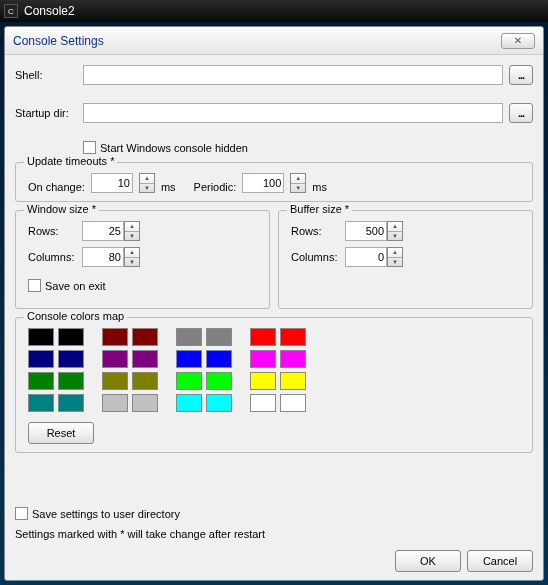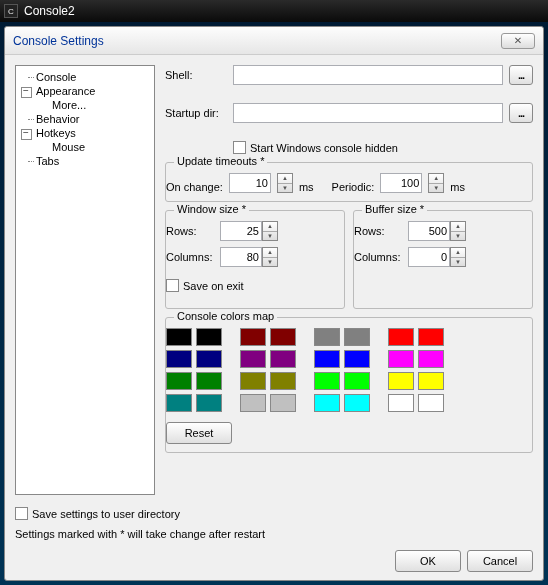--- a/index.html
+++ b/index.html
@@ -148,21 +148,21 @@
     margin-top: 12px;
   }
   .chk {
     width: 13px; height: 13px;
     border: 1px solid #888;
     background: #fff;
   }
   .group {
     border: 1px solid #bbb;
     border-radius: 3px;
-    padding: 10px 8px 8px 0;
+    padding: 10px 8px 8px 12px;
     margin-bottom: 8px;
     position: relative;
   }
   .group-label {
     position: absolute;
     top: -8px; left: 8px;
     background: #f0f0f0;
     padding: 0 3px;
     color: #000;
   }
@@ -251,29 +251,20 @@
   <span>Console2</span>
 </div>
 
 <div class="dialog">
   <div class="dialog-header">
     <span class="title">Console Settings</span>
     <div class="close-btn">✕</div>
   </div>
 
   <div class="dialog-body">
-    <div class="tree">
-      <div class="tree-item dotted selected">Console</div>
-      <div class="tree-item has-toggle">Appearance</div>
-      <div class="tree-item tree-child">More...</div>
-      <div class="tree-item dotted">Behavior</div>
-      <div class="tree-item has-toggle">Hotkeys</div>
-      <div class="tree-item tree-child">Mouse</div>
-      <div class="tree-item dotted">Tabs</div>
-    </div>
 
     <div class="content">
       <div class="row">
         <span class="label">Shell:</span>
         <div class="textbox"></div>
         <div class="browse-btn">...</div>
       </div>
       <div class="row">
         <span class="label">Startup dir:</span>
         <div class="textbox"></div>

